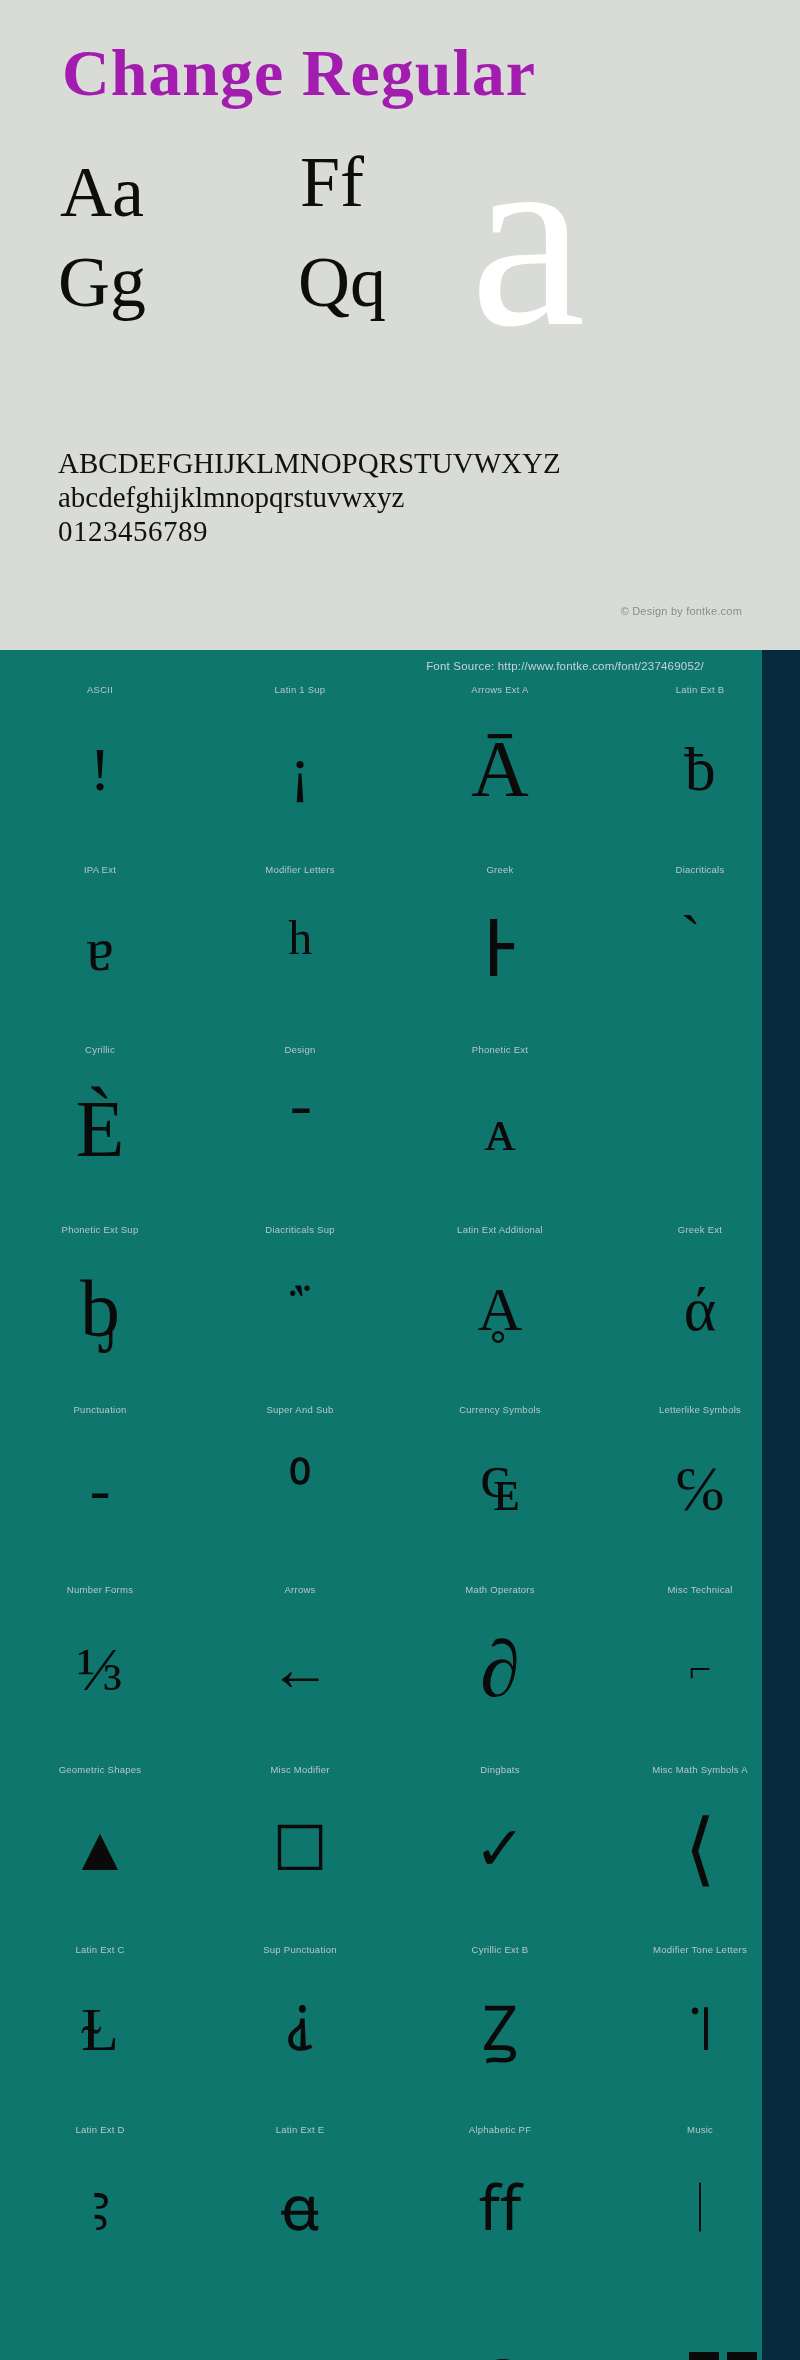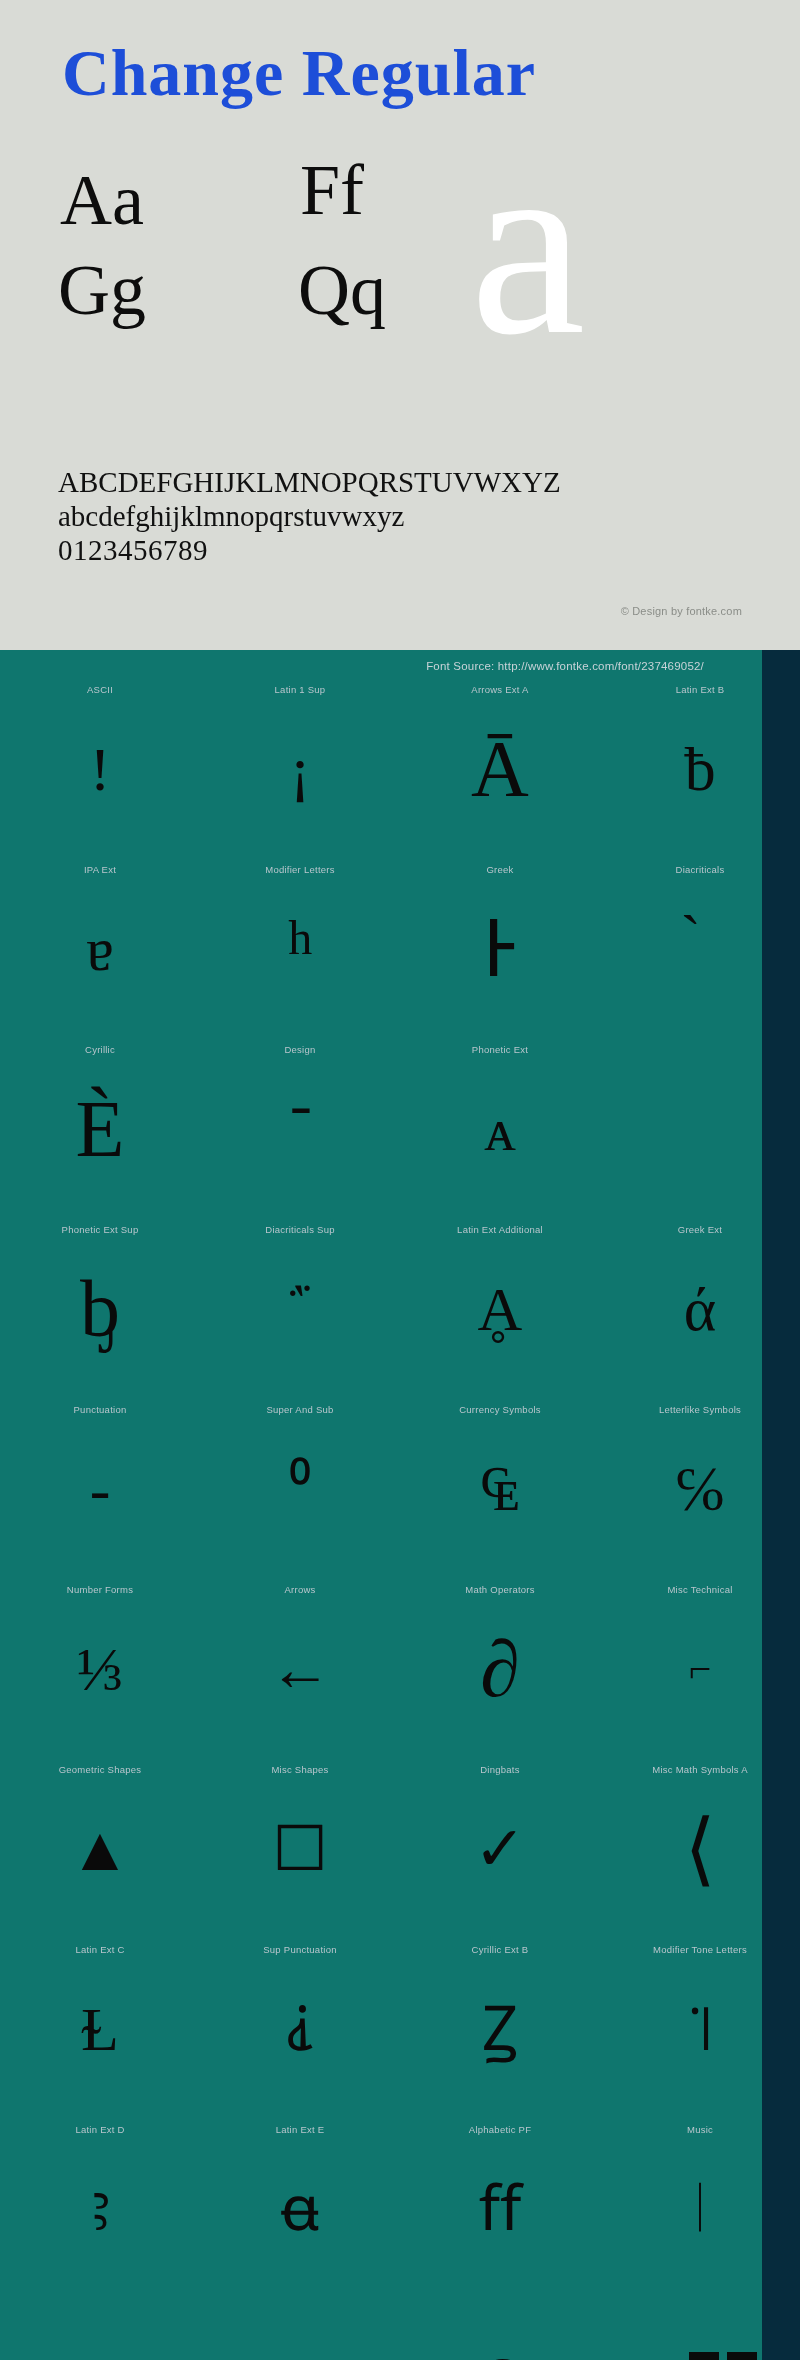--- a/index.html
+++ b/index.html
@@ -22,27 +22,27 @@
   }
 
   .font-title{
     position:absolute;
     left:62px;
     top:38px;
     font-family:"Liberation Serif", serif;
     font-size:66px;
     line-height:1.05;
     letter-spacing:1px;
-    color:#1d4ed8;
+    color:#a21caf;
     white-space:nowrap;
   }
 
   .glyph-showcase{
     position:absolute;
-    left:0; top:154px;
+    left:0; top:146px;
     width:673px; height:180px;
   }
   .pair{
     position:absolute;
     font-family:"Liberation Serif", serif;
     font-size:72px;
     line-height:1;
     color:#0d0d0d;
     white-space:nowrap;
   }
@@ -58,21 +58,21 @@
     font-family:"Liberation Serif", serif;
     font-size:260px;
     line-height:1;
     color:#ffffff;
     white-space:nowrap;
   }
 
   .alphabet-block{
     position:absolute;
     left:58px;
-    top:465px;
+    top:446px;
     width:700px;
   }
   .alphabet-line{
     font-family:"Liberation Serif", serif;
     color:#111111;
     white-space:nowrap;
   }
   .alpha-upper{ font-size:29px; line-height:34px; letter-spacing:0px; }
   .alpha-lower{ font-size:29px; line-height:34px; letter-spacing:0px; }
   .alpha-digits{ font-size:29px; line-height:34px; letter-spacing:0.5px; }
@@ -294,21 +294,21 @@
           <div class="block-label">Misc Technical</div>
           <div class="block-sample sz-sm">⌐</div>
         </div>
       </div>
       <div class="block-row">
         <div class="block-cell">
           <div class="block-label">Geometric Shapes</div>
           <div class="block-sample">▲</div>
         </div>
         <div class="block-cell">
-          <div class="block-label">Misc Shapes</div>
+          <div class="block-label">Misc Modifier</div>
           <div class="block-sample">☐</div>
         </div>
         <div class="block-cell">
           <div class="block-label">Dingbats</div>
           <div class="block-sample">✓</div>
         </div>
         <div class="block-cell">
           <div class="block-label">Misc Math Symbols A</div>
           <div class="block-sample sz-lg">⟨</div>
         </div>

